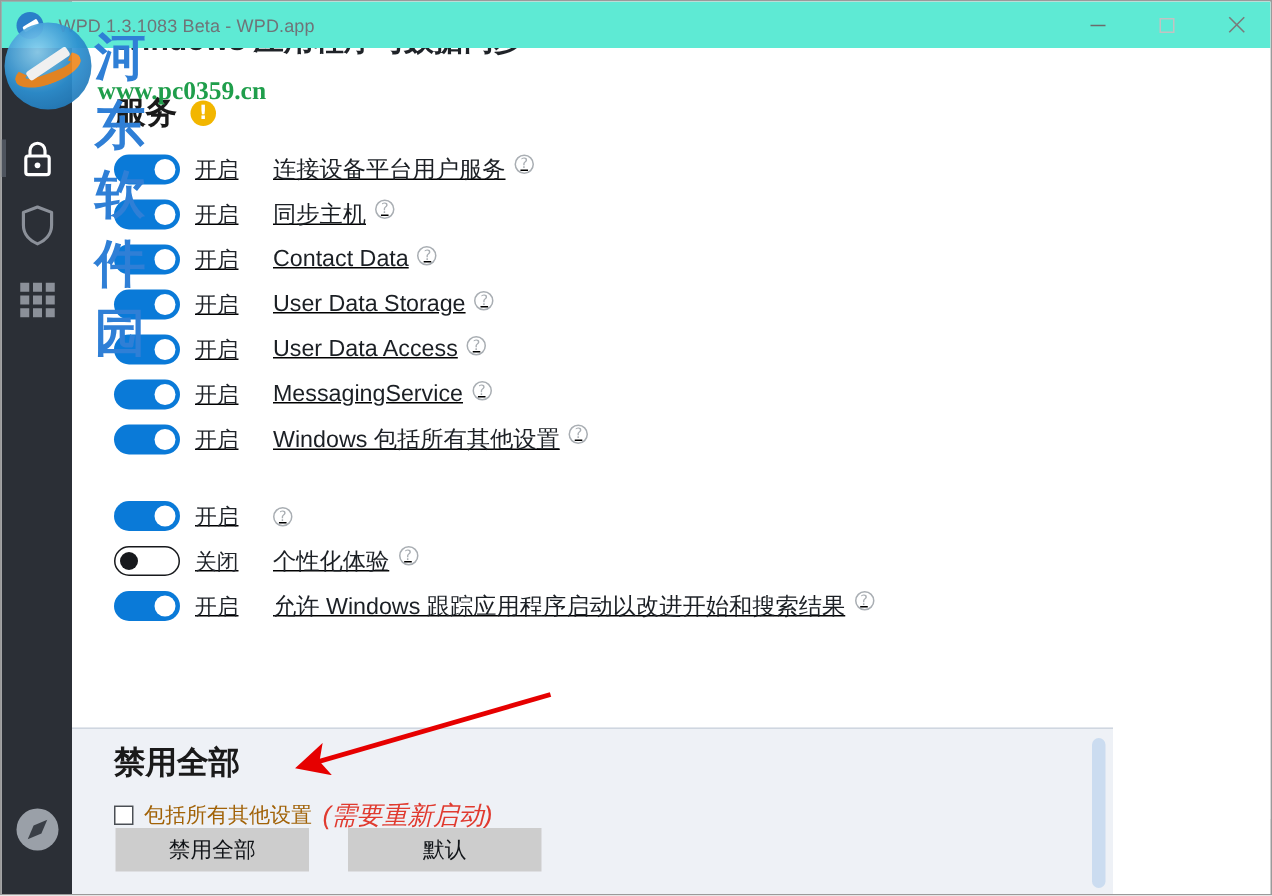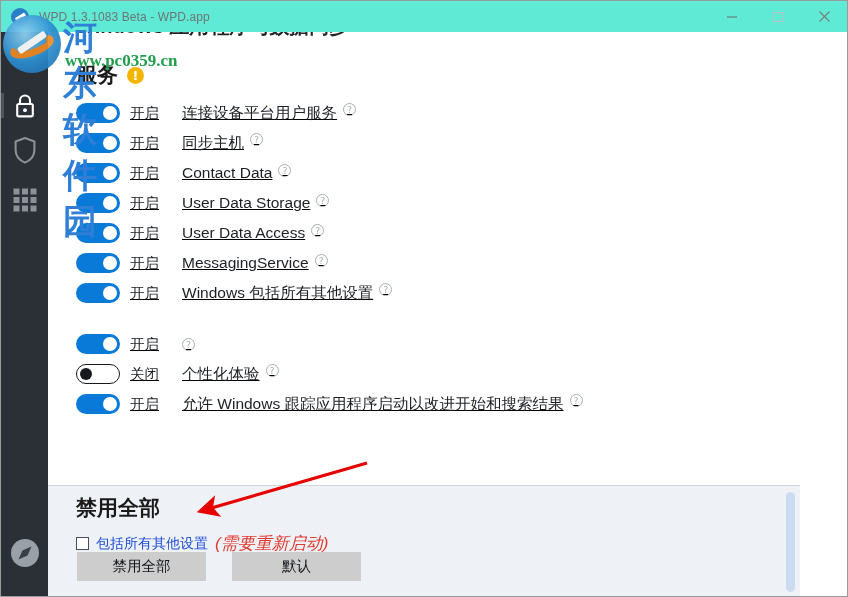--- a/index.html
+++ b/index.html
@@ -128,37 +128,37 @@
   .q {
     width: 13px; height: 13px; border-radius: 50%;
     border: 1.1px solid #a9aeb3; color: #a9aeb3;
     font-size: 9.5px; line-height: 11.5px; text-align: center;
     font-family: "DejaVu Sans", sans-serif; flex: none;
   }
 
   
   #bottom {
     position: absolute; left: 47px; top: 484px;
-    width: 752px; height: 112px;
+    width: 694px; height: 112px;
     background: #eef1f6;
     border-top: 1px solid #cfd6e0;
   }
   #bottom .btitle {
     position: absolute; left: 28px; top: 8px;
     font-size: 21px; font-weight: 700; color: #1a1a1a;
   }
   #chkline {
     position: absolute; left: 28px; top: 46px;
     display: flex; align-items: center; gap: 7px;
   }
   .cbox {
     width: 13px; height: 13px; background: #ffffff;
     border: 1.3px solid #4a4f55; flex: none;
   }
-  #chk-label { font-size: 14px; color: #1d4ed8; }
+  #chk-label { font-size: 14px; color: #a16207; }
   #chk-note  { font-size: 17px; color: #e03a2f; font-style: italic; }
   #btnrow {
     position: absolute; left: 29px; top: 66px;
     display: flex; gap: 26px;
   }
   .gbtn {
     width: 129px; height: 29px; background: #cdcdcd;
     border: none; color: #111418; font-size: 14.5px;
     display: flex; align-items: center; justify-content: center;
   }

